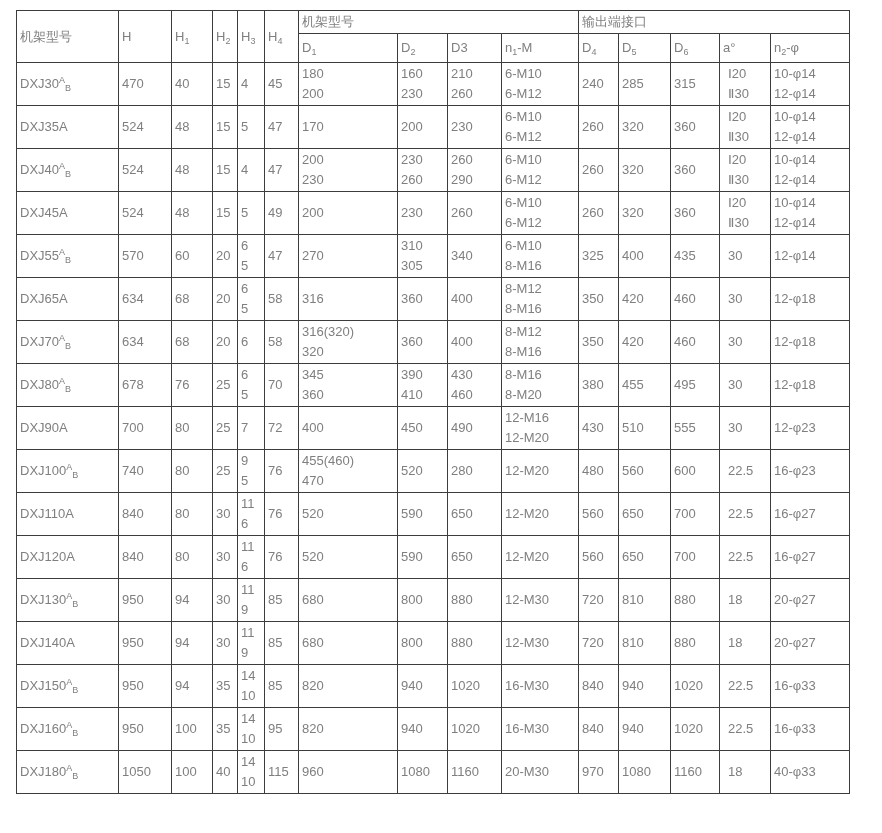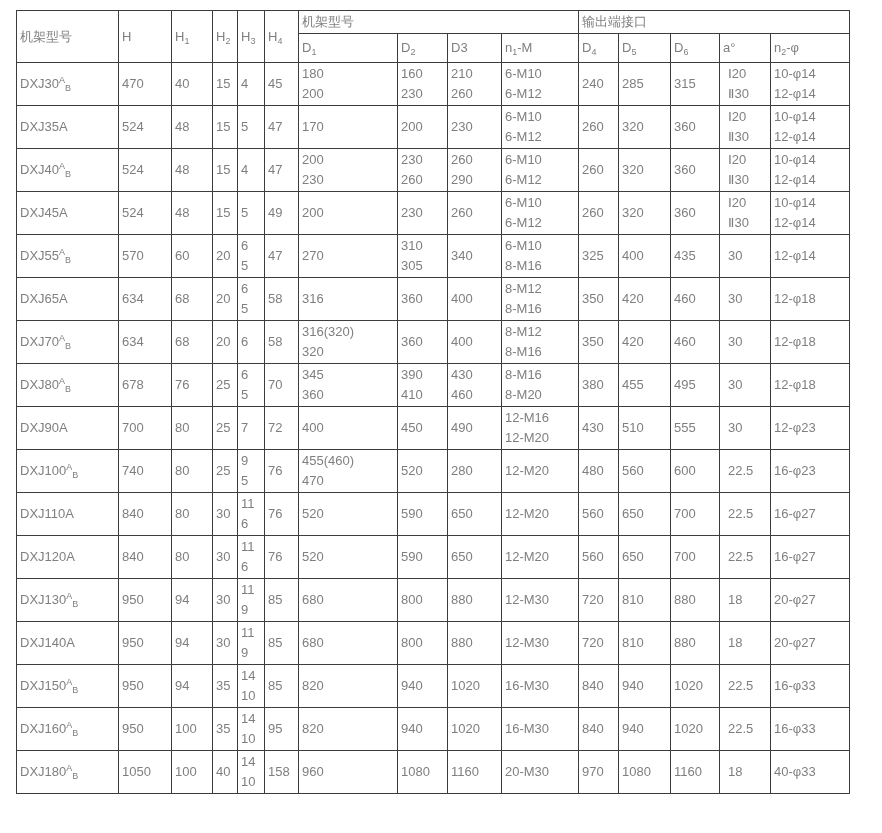--- a/index.html
+++ b/index.html
@@ -860,21 +860,21 @@
             <div class="cell-line">100</div>
           </td>
           <td>
             <div class="cell-line">40</div>
           </td>
           <td>
             <div class="cell-line">14</div>
             <div class="cell-line">10</div>
           </td>
           <td>
-            <div class="cell-line">158</div>
+            <div class="cell-line">115</div>
           </td>
           <td>
             <div class="cell-line">960</div>
           </td>
           <td>
             <div class="cell-line">1080</div>
           </td>
           <td>
             <div class="cell-line">1160</div>
           </td>

